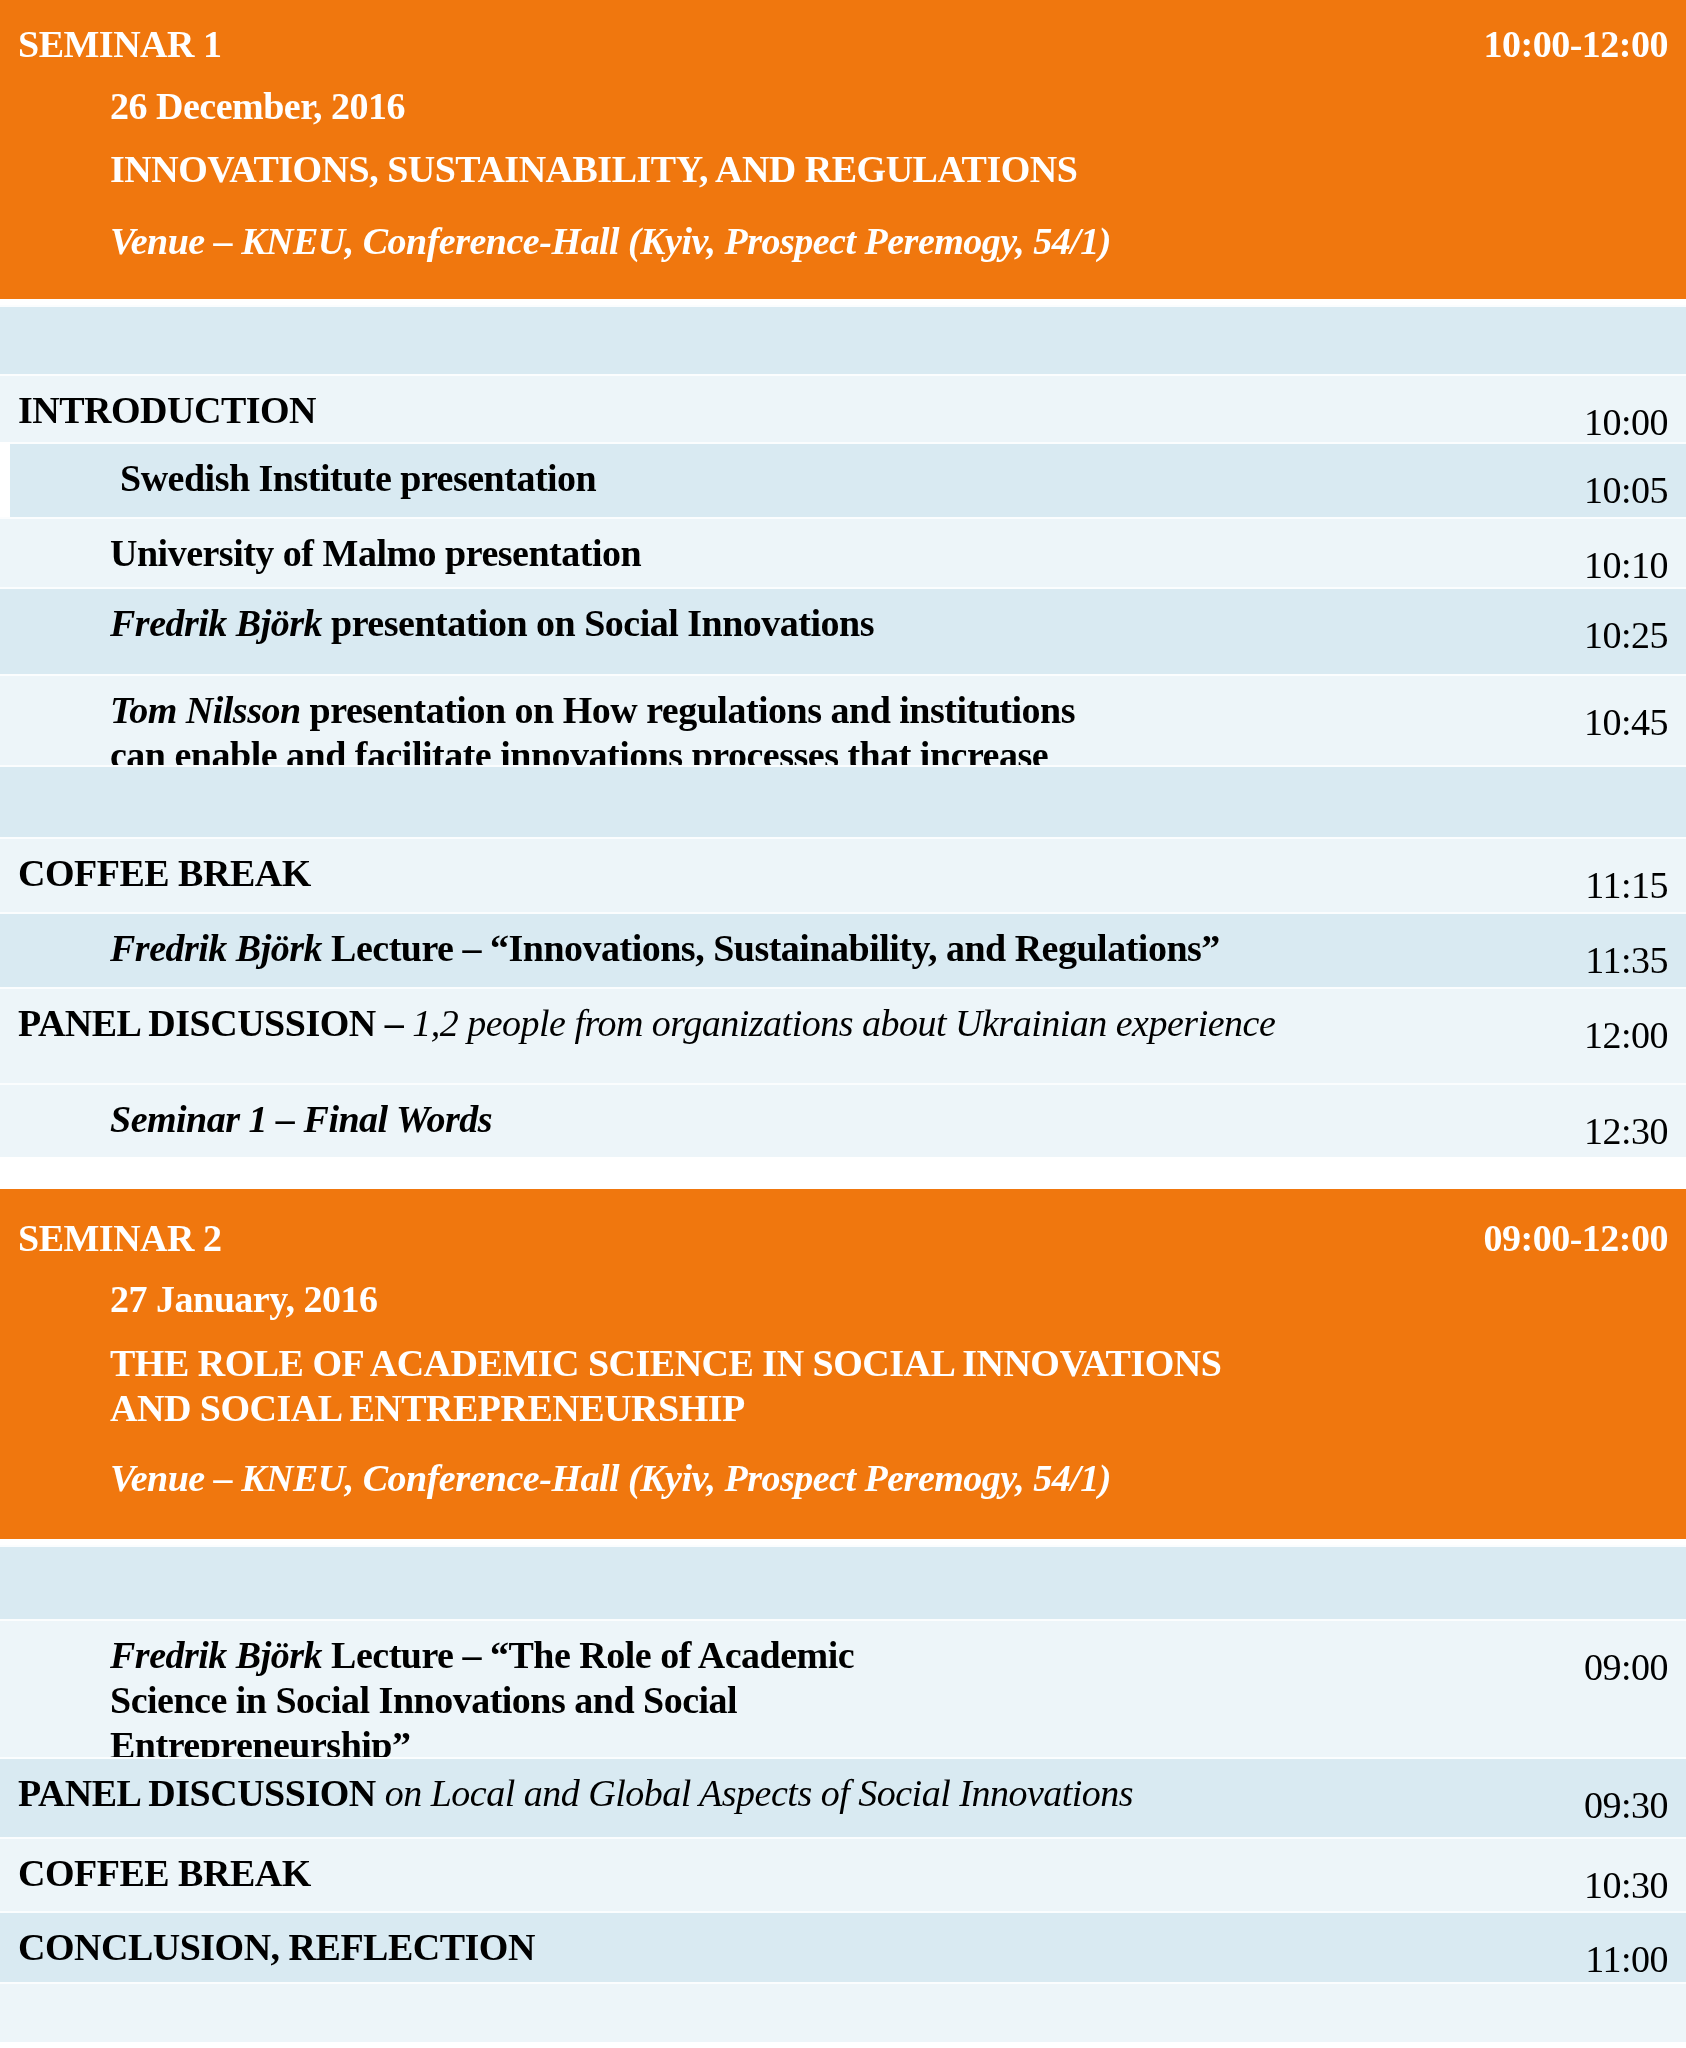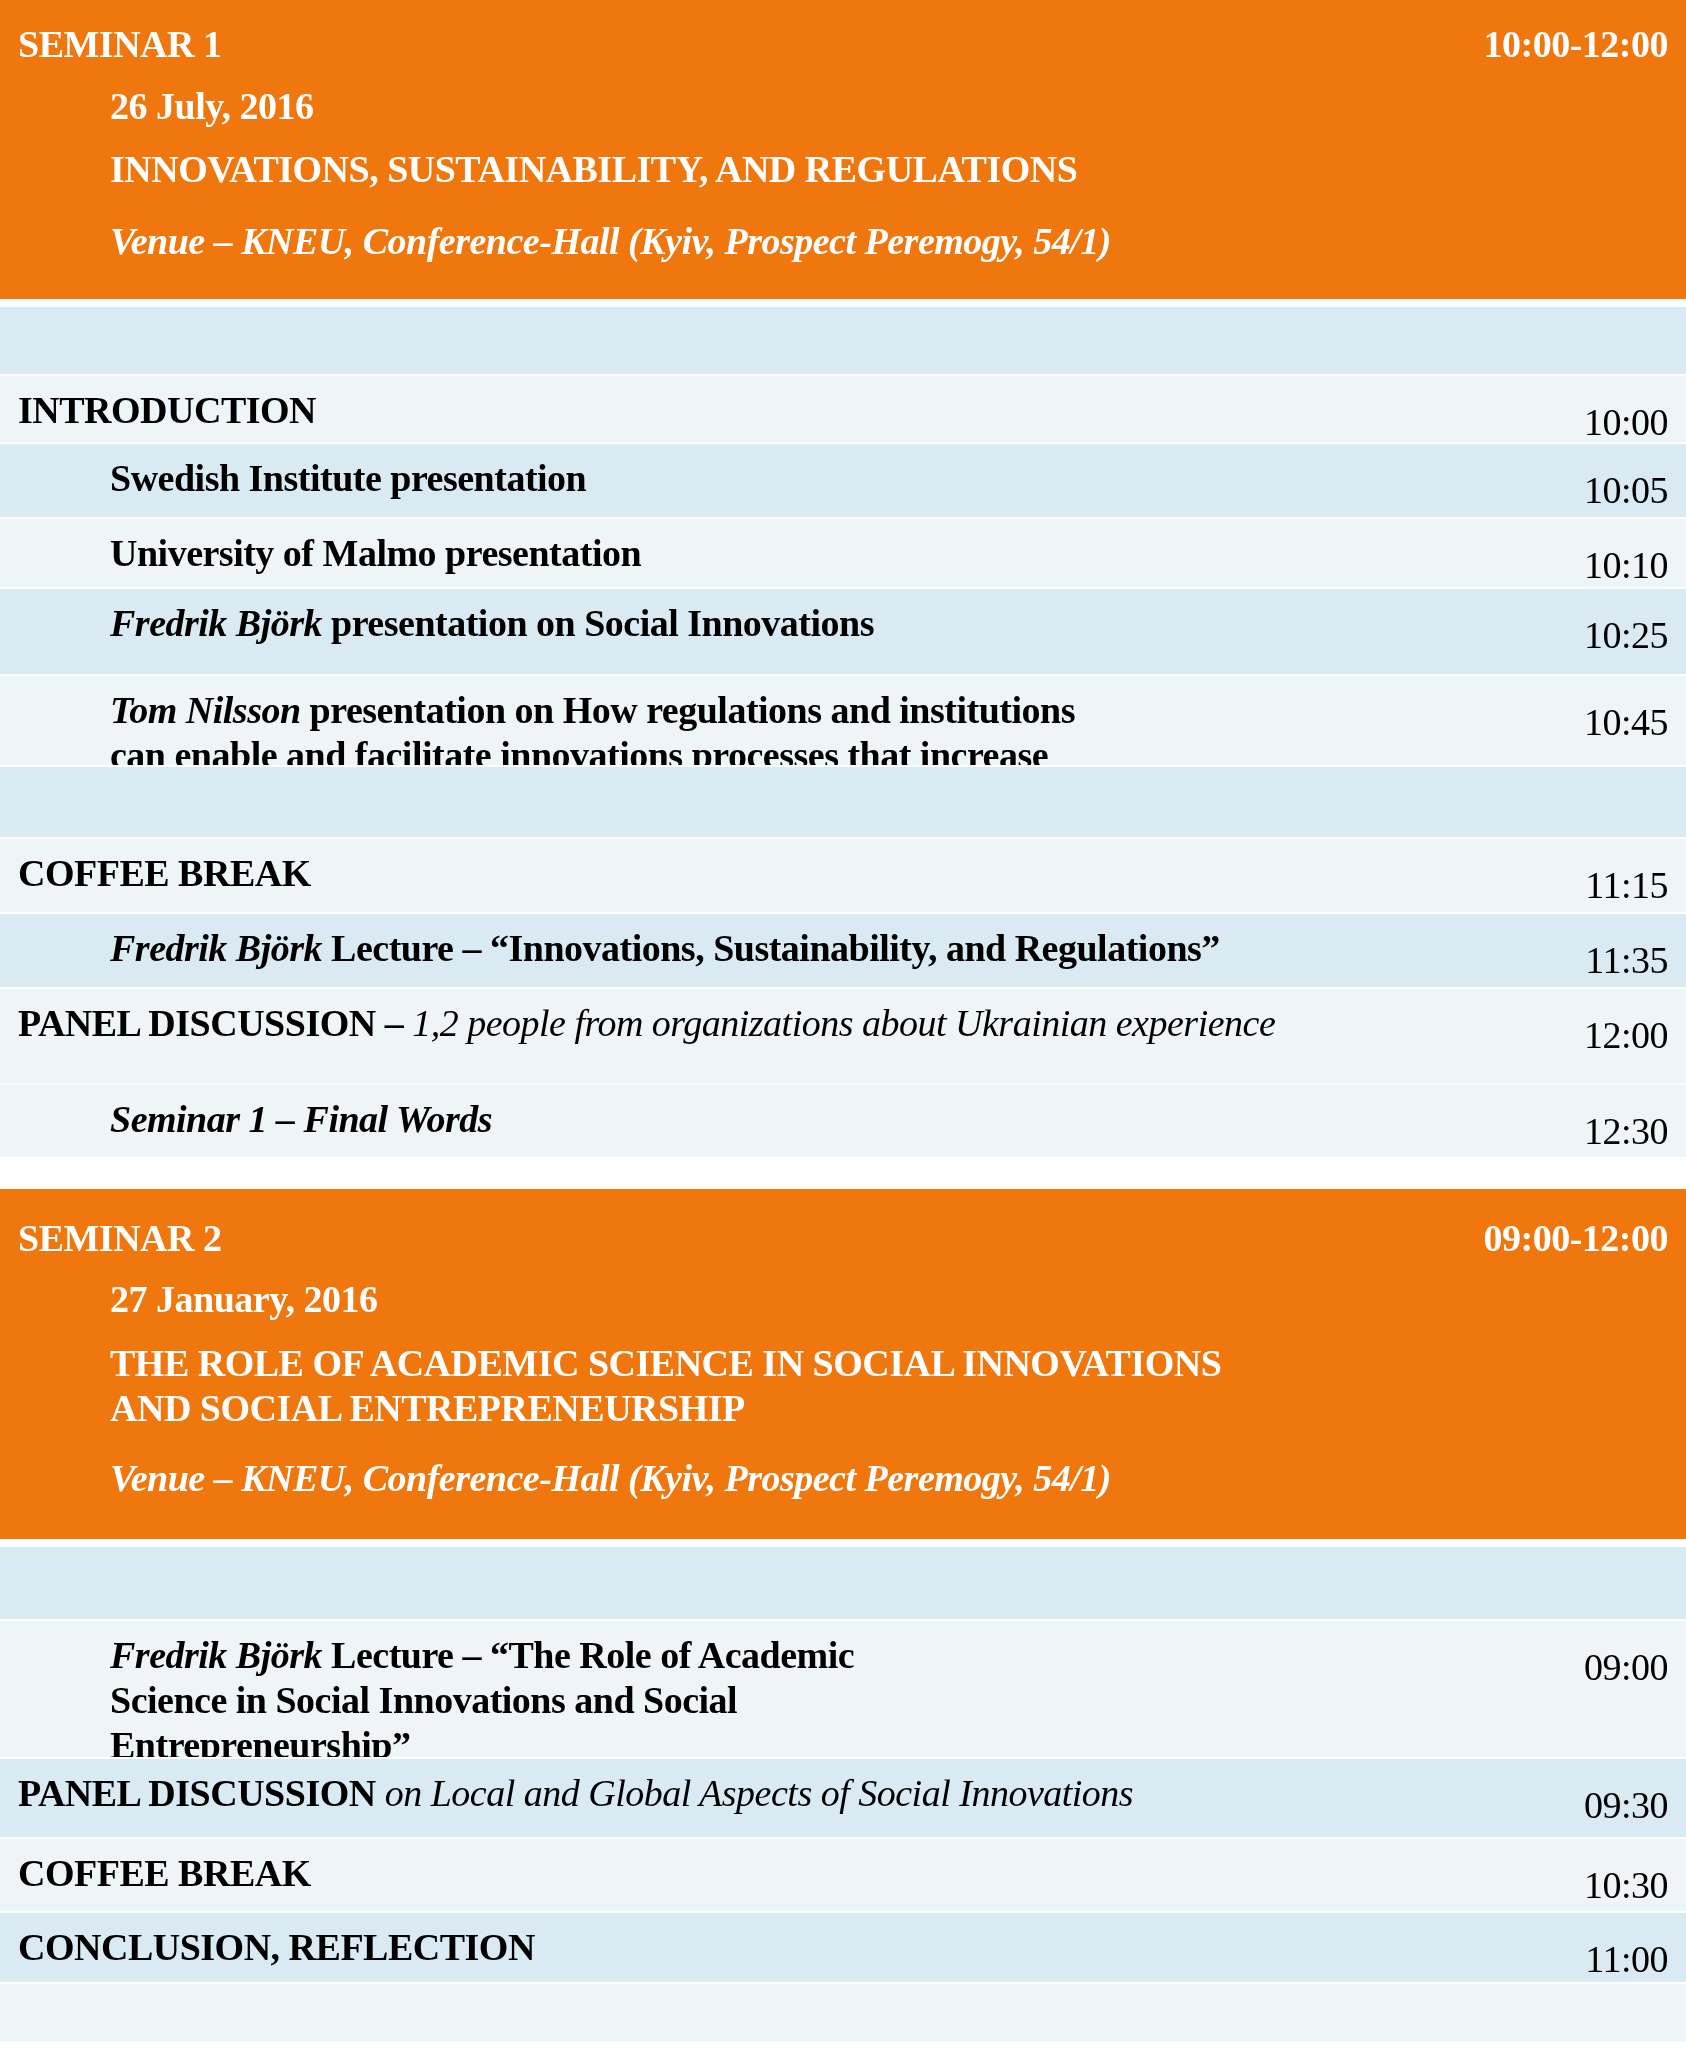--- a/index.html
+++ b/index.html
@@ -56,37 +56,37 @@
 </head>
 <body>
 
 <div id="page">
 
   <div class="banner" style="height:277px;padding-top:22px;">
     <div class="banner-head">
       <span>SEMINAR 1</span>
       <span>10:00-12:00</span>
     </div>
-    <div class="banner-line" style="margin-top:17px;">26 July, 2016</div>
+    <div class="banner-line" style="margin-top:17px;">26 December, 2016</div>
     <div class="banner-line" style="margin-top:18px;max-width:1170px;">INNOVATIONS, SUSTAINABILITY, AND REGULATIONS</div>
     <div class="banner-line venue" style="margin-top:27px;">Venue – KNEU, Conference-Hall (Kyiv, Prospect Peremogy, 54/1)</div>
   </div>
 
   <div class="gap" style="height:6px;"></div>
 
   <div>
 
     <div class="row dark" style="height:69px;"></div>
 
     <div class="row light" style="height:68px;">
       <div class="label hdr"><span class="b">INTRODUCTION</span></div>
       <div class="time">10:00</div>
     </div>
 
-    <div class="row dark" style="height:75px;">
+    <div class="row dark" style="height:75px;margin-left:10px;">
       <div class="label"><span class="b">Swedish Institute presentation</span></div>
       <div class="time">10:05</div>
     </div>
 
     <div class="row light" style="height:70px;">
       <div class="label"><span class="b">University of Malmo presentation</span></div>
       <div class="time">10:10</div>
     </div>
 
     <div class="row dark" style="height:87px;">

